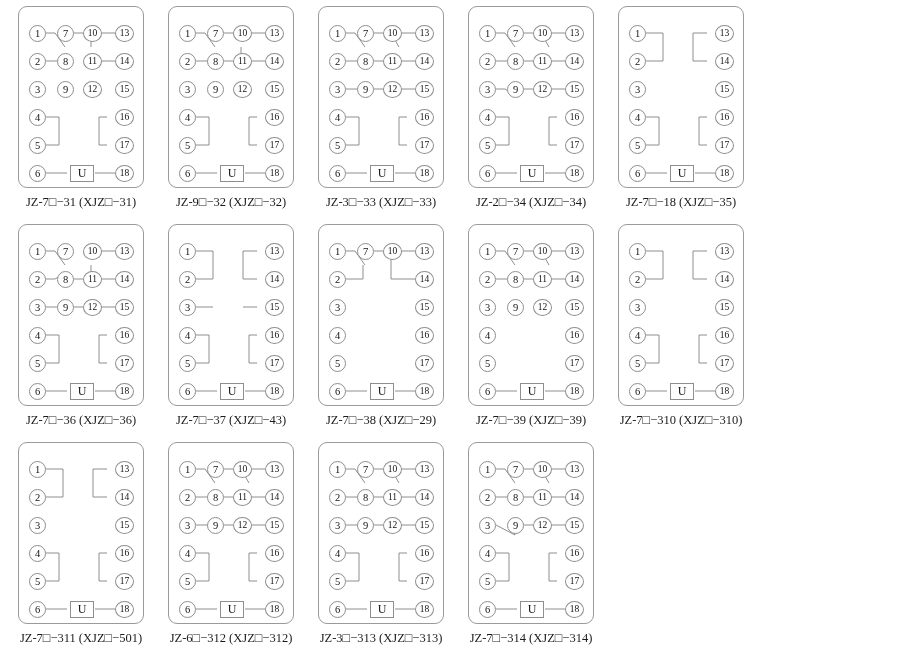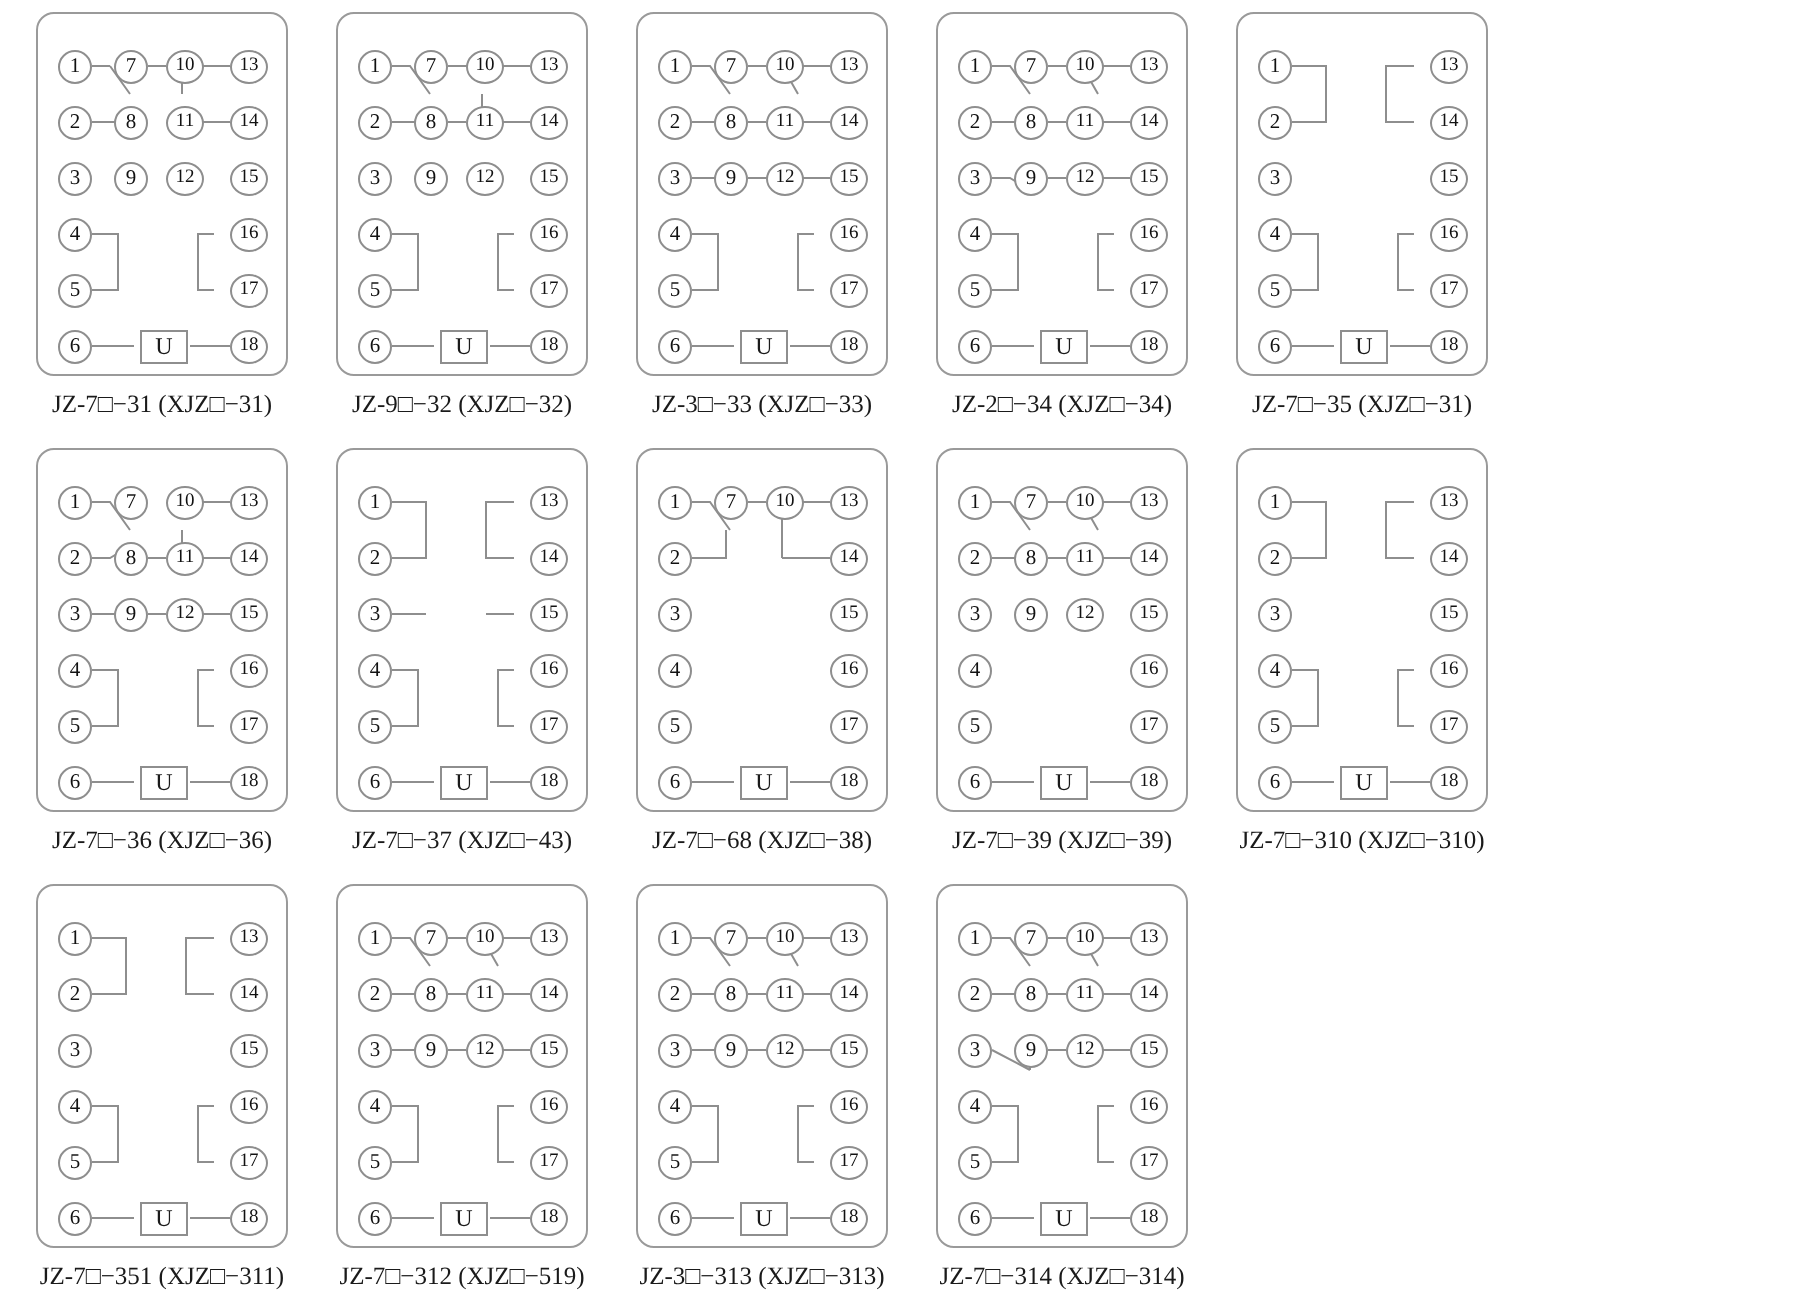--- a/index.html
+++ b/index.html
@@ -251,21 +251,21 @@
         <div class="term" style="left: 10px; top: 130px;">5</div>
         <div class="term" style="left: 10px; top: 158px;">6</div>
         <div class="term wide" style="left: 96px; top: 18px;">13</div>
         <div class="term wide" style="left: 96px; top: 46px;">14</div>
         <div class="term wide" style="left: 96px; top: 74px;">15</div>
         <div class="term wide" style="left: 96px; top: 102px;">16</div>
         <div class="term wide" style="left: 96px; top: 130px;">17</div>
         <div class="term wide" style="left: 96px; top: 158px;">18</div>
         <div class="ubox" style="left: 51px; top: 158px;">U</div>
       </div>
-      <div class="caption">JZ-7□−35 (XJZ□−31)</div>
+      <div class="caption">JZ-7□−18 (XJZ□−35)</div>
     </div>
     <div class="cell">
       <div class="panel">
         <svg class="ov" viewBox="0 0 126 182">
           <path d="M 27,26 L 36,26 L 46,40"></path>
           <path d="M 27,54 L 36,54 L 46,48 M 55,54 L 64,54"></path>
           <path d="M 72,26 L 96,26 M 72,54 L 96,54 M 72,40 L 72,54"></path>
           <path d="M 27,82 L 36,82 L 46,82 M 55,82 L 64,82 M 72,82 L 96,82"></path>
           <path d="M 27,110 L 40,110 L 40,124 M 27,138 L 40,138 L 40,124"></path>
           <path d="M 88,110 L 80,110 L 80,124 M 88,138 L 80,138 L 80,124"></path>
@@ -337,21 +337,21 @@
         <div class="term" style="left: 38px; top: 18px;">7</div>
         <div class="term wide" style="left: 64px; top: 18px;">10</div>
         <div class="term wide" style="left: 96px; top: 18px;">13</div>
         <div class="term wide" style="left: 96px; top: 46px;">14</div>
         <div class="term wide" style="left: 96px; top: 74px;">15</div>
         <div class="term wide" style="left: 96px; top: 102px;">16</div>
         <div class="term wide" style="left: 96px; top: 130px;">17</div>
         <div class="term wide" style="left: 96px; top: 158px;">18</div>
         <div class="ubox" style="left: 51px; top: 158px;">U</div>
       </div>
-      <div class="caption">JZ-7□−68 (XJZ□−38)</div>
+      <div class="caption">JZ-7□−38 (XJZ□−29)</div>
     </div>
     <div class="cell">
       <div class="panel">
         <svg class="ov" viewBox="0 0 126 182">
           <path d="M 27,26 L 36,26 L 46,40"></path>
           <path d="M 27,54 L 36,54 L 46,54"></path>
           <path d="M 55,26 L 64,26 M 72,26 L 96,26 M 72,26 L 80,40"></path>
           <path d="M 55,54 L 64,54 M 72,54 L 96,54"></path>
           <path d="M 27,166 L 48,166 M 76,166 L 96,166"></path>
         </svg>
@@ -418,21 +418,21 @@
         <div class="term" style="left: 10px; top: 130px;">5</div>
         <div class="term" style="left: 10px; top: 158px;">6</div>
         <div class="term wide" style="left: 96px; top: 18px;">13</div>
         <div class="term wide" style="left: 96px; top: 46px;">14</div>
         <div class="term wide" style="left: 96px; top: 74px;">15</div>
         <div class="term wide" style="left: 96px; top: 102px;">16</div>
         <div class="term wide" style="left: 96px; top: 130px;">17</div>
         <div class="term wide" style="left: 96px; top: 158px;">18</div>
         <div class="ubox" style="left: 51px; top: 158px;">U</div>
       </div>
-      <div class="caption">JZ-7□−351 (XJZ□−311)</div>
+      <div class="caption">JZ-7□−311 (XJZ□−501)</div>
     </div>
     <div class="cell">
       <div class="panel">
         <svg class="ov" viewBox="0 0 126 182">
           <path d="M 27,26 L 36,26 L 46,40"></path>
           <path d="M 27,54 L 36,54 L 46,54"></path>
           <path d="M 55,26 L 64,26 M 72,26 L 96,26 M 72,26 L 80,40"></path>
           <path d="M 55,54 L 64,54 M 72,54 L 96,54"></path>
           <path d="M 27,82 L 36,82 L 46,82 M 55,82 L 64,82 M 72,82 L 96,82"></path>
           <path d="M 27,110 L 40,110 L 40,124 M 27,138 L 40,138 L 40,124"></path>
@@ -452,21 +452,21 @@
         <div class="term wide" style="left: 64px; top: 46px;">11</div>
         <div class="term wide" style="left: 64px; top: 74px;">12</div>
         <div class="term wide" style="left: 96px; top: 18px;">13</div>
         <div class="term wide" style="left: 96px; top: 46px;">14</div>
         <div class="term wide" style="left: 96px; top: 74px;">15</div>
         <div class="term wide" style="left: 96px; top: 102px;">16</div>
         <div class="term wide" style="left: 96px; top: 130px;">17</div>
         <div class="term wide" style="left: 96px; top: 158px;">18</div>
         <div class="ubox" style="left: 51px; top: 158px;">U</div>
       </div>
-      <div class="caption">JZ-7□−312 (XJZ□−519)</div>
+      <div class="caption">JZ-6□−312 (XJZ□−312)</div>
     </div>
     <div class="cell">
       <div class="panel">
         <svg class="ov" viewBox="0 0 126 182">
           <path d="M 27,26 L 36,26 L 46,40"></path>
           <path d="M 27,54 L 36,54 L 46,54"></path>
           <path d="M 55,26 L 64,26 M 72,26 L 96,26 M 72,26 L 80,40"></path>
           <path d="M 55,54 L 64,54 M 72,54 L 96,54"></path>
           <path d="M 27,82 L 36,82 L 46,82 M 55,82 L 64,82 M 72,82 L 96,82"></path>
           <path d="M 27,110 L 40,110 L 40,124 M 27,138 L 40,138 L 40,124"></path>

